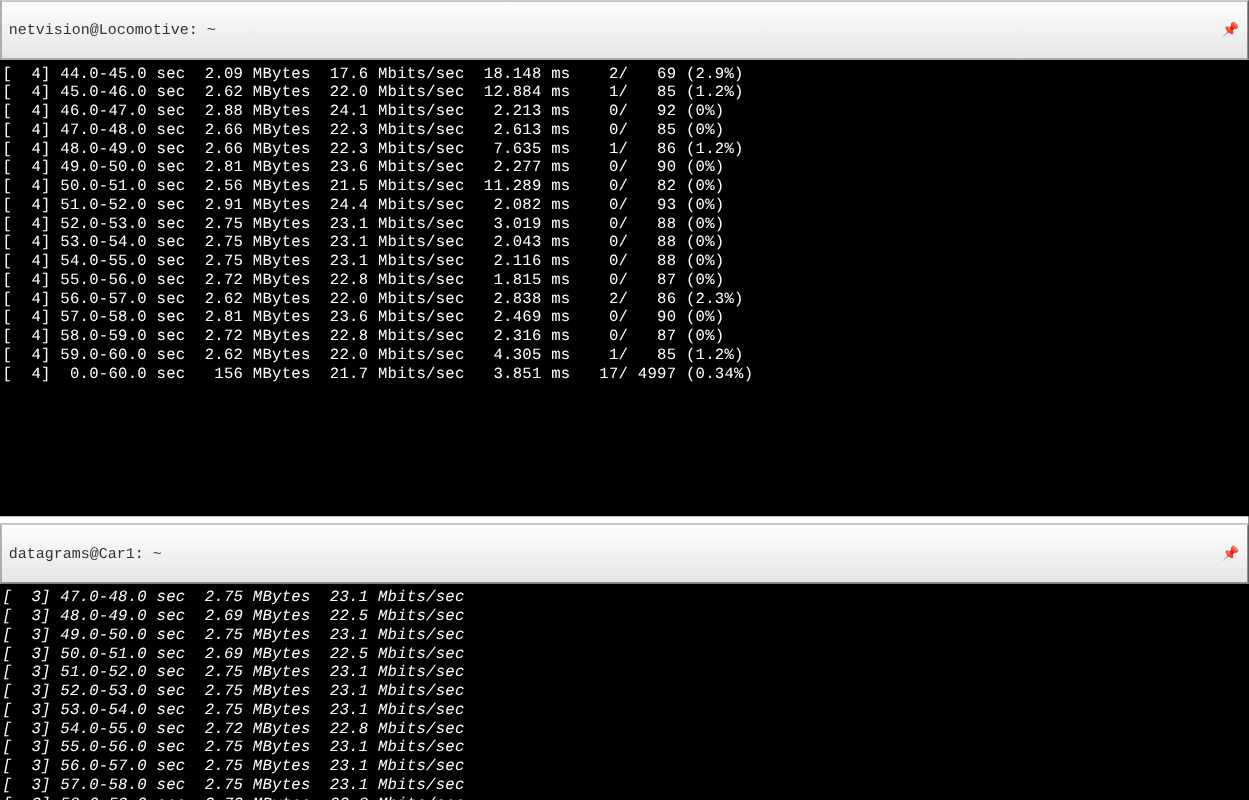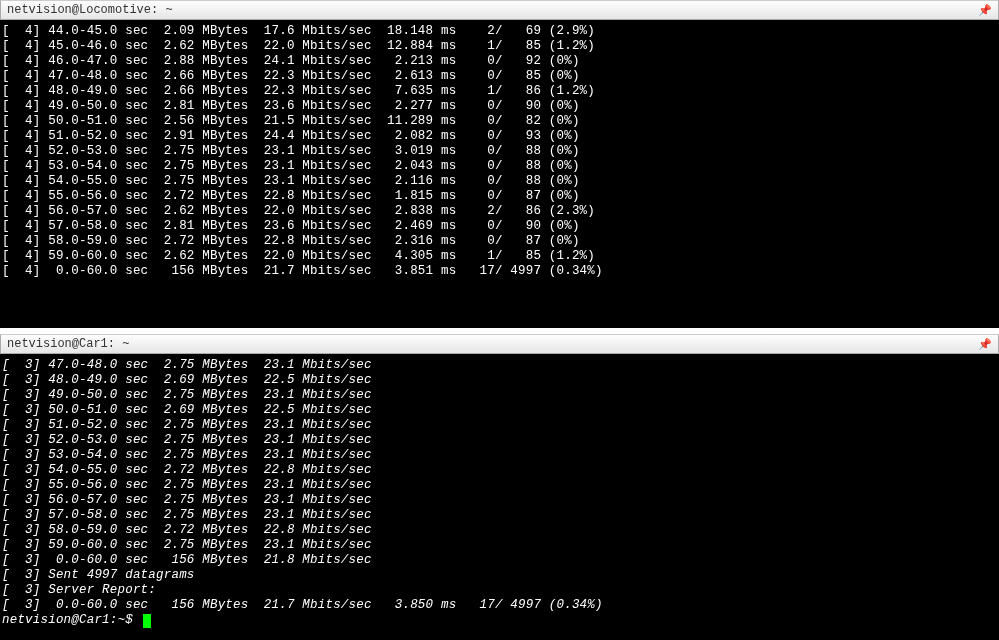--- a/index.html
+++ b/index.html
@@ -12,21 +12,21 @@
     height: 640px;
     overflow: hidden;
   }
   .pane {
     width: 100%;
   }
   .titlebar {
     background: linear-gradient(to bottom, #fdfdfd, #e6e6e6);
     color: #333;
     font-size: 12px;
-    padding: 2px 6px;
+    padding: 16px 6px;
     border: 1px solid #aaa;
     border-top: 1px solid #ccc;
     position: relative;
     display: flex;
     align-items: center;
     justify-content: space-between;
     text-align: right;
   }
   .titlebar .pin {
     font-size: 11px;
@@ -48,21 +48,21 @@
     display: inline-block;
     width: 8px;
     height: 14px;
     background: #00ff00;
     margin-left: 2px;
   }
   .gap {
     height: 6px;
     background: #fff;
   }
-  #pane1 .term { height: 308px; }
+  #pane1 .term { height: 365px; }
   #pane2 .term { height: 276px; font-style: italic; }
 </style>
 </head>
 <body>
 
 <div class="pane" id="pane1">
   <div class="titlebar">
     <span>netvision@Locomotive: ~</span>
     <span class="pin">📌</span>
   </div>
@@ -83,21 +83,21 @@
 [  4] 58.0-59.0 sec  2.72 MBytes  22.8 Mbits/sec   2.316 ms    0/   87 (0%)
 [  4] 59.0-60.0 sec  2.62 MBytes  22.0 Mbits/sec   4.305 ms    1/   85 (1.2%)
 [  4]  0.0-60.0 sec   156 MBytes  21.7 Mbits/sec   3.851 ms   17/ 4997 (0.34%)
 </div>
 </div>
 
 <div class="gap"></div>
 
 <div class="pane" id="pane2">
   <div class="titlebar">
-    <span>netvision@Car1: ~</span>
+    <span>datagrams@Car1: ~</span>
     <span class="pin">📌</span>
   </div>
   <div class="term" id="term2"><span>[  3] 47.0-48.0 sec  2.75 MBytes  23.1 Mbits/sec
 [  3] 48.0-49.0 sec  2.69 MBytes  22.5 Mbits/sec
 [  3] 49.0-50.0 sec  2.75 MBytes  23.1 Mbits/sec
 [  3] 50.0-51.0 sec  2.69 MBytes  22.5 Mbits/sec
 [  3] 51.0-52.0 sec  2.75 MBytes  23.1 Mbits/sec
 [  3] 52.0-53.0 sec  2.75 MBytes  23.1 Mbits/sec
 [  3] 53.0-54.0 sec  2.75 MBytes  23.1 Mbits/sec
 [  3] 54.0-55.0 sec  2.72 MBytes  22.8 Mbits/sec

